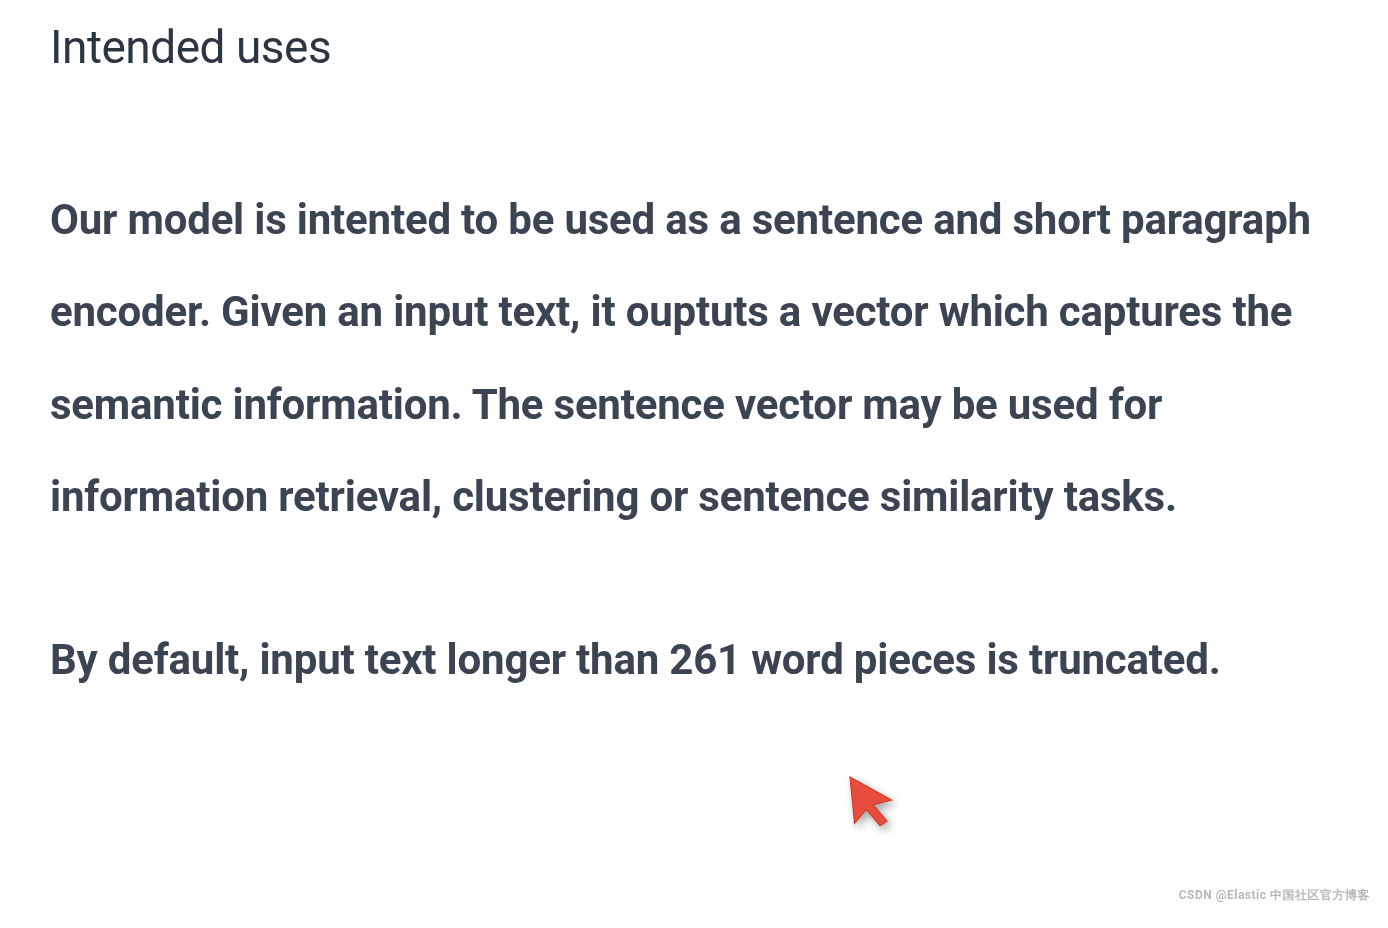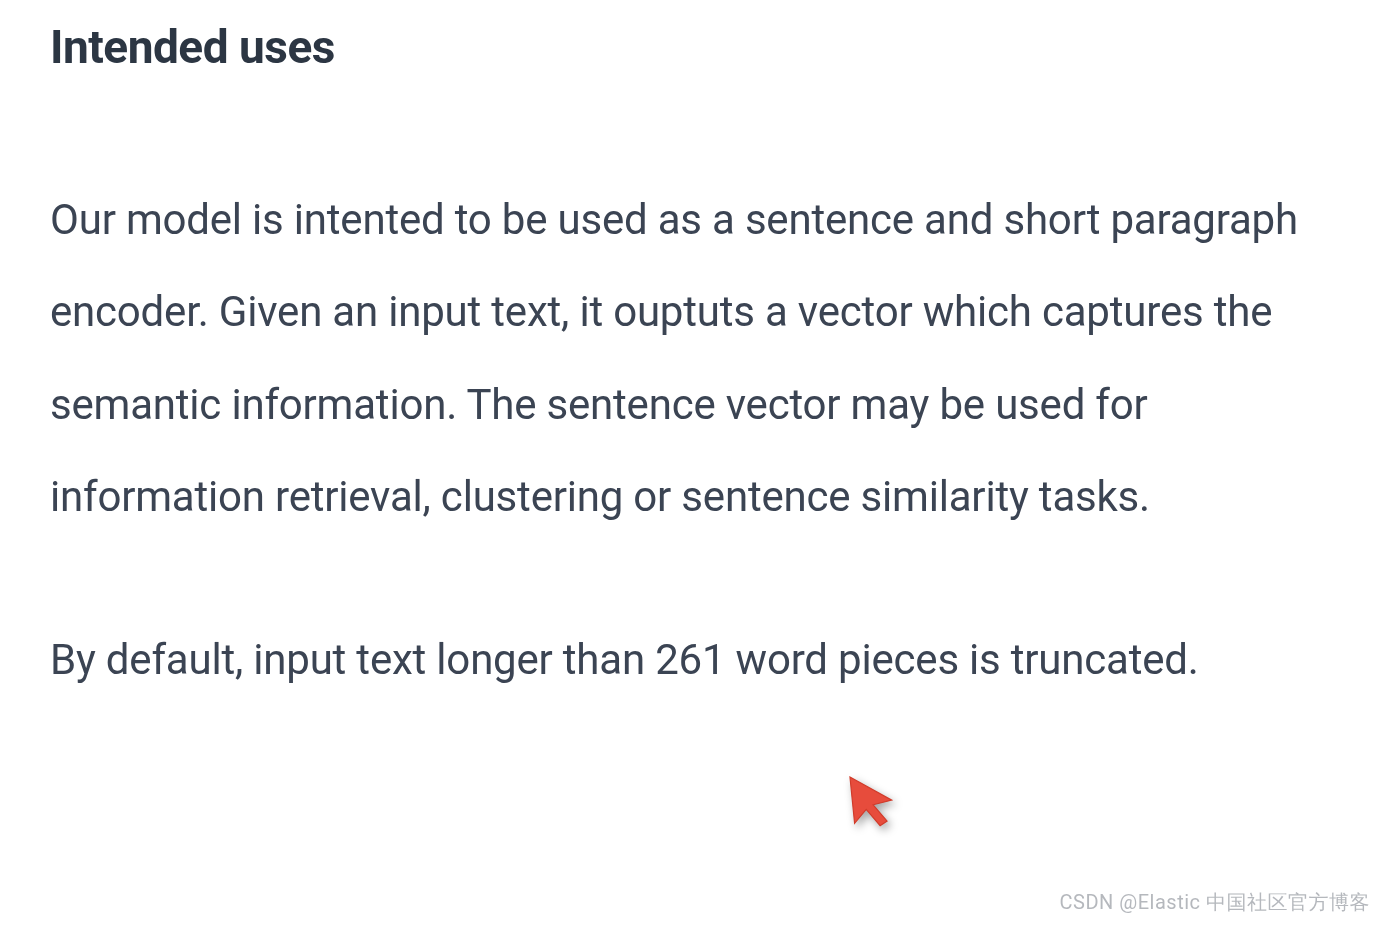--- a/index.html
+++ b/index.html
@@ -11,48 +11,48 @@
       font-family: -apple-system, BlinkMacSystemFont, "Segoe UI", Roboto, "Helvetica Neue", Arial, sans-serif;
       background: #ffffff;
       width: 1388px;
       height: 928px;
       padding: 20px 50px;
       position: relative;
       color: #3b4453;
     }
     .heading {
       font-size: 46px;
-      font-weight: 700;
+      font-weight: 400;
       color: #2c3643;
       margin-bottom: 100px;
       letter-spacing: -0.5px;
     }
     .paragraph {
       font-size: 42px;
-      font-weight: 400;
+      font-weight: 700;
       color: #3b4453;
       line-height: 2.2;
       margin-bottom: 70px;
       letter-spacing: -0.2px;
     }
     .cursor-arrow {
       position: absolute;
       left: 843px;
       top: 770px;
       width: 58px;
       height: 58px;
       filter: drop-shadow(3px 4px 4px rgba(0,0,0,0.35));
     }
     .watermark {
       position: absolute;
       right: 18px;
-      bottom: 12px;
-      font-size: 20px;
+      bottom: 24px;
+      font-size: 12px;
       color: rgba(120, 125, 135, 0.55);
-      font-weight: 400;
+      font-weight: 700;
       letter-spacing: 0.5px;
     }
   </style>
 </head>
 <body>
 
 <h2 class="heading">Intended uses</h2>
 
 <p class="paragraph">Our model is intented to be used as a sentence and short paragraph encoder. Given an input text, it ouptuts a vector which captures the semantic information. The sentence vector may be used for information retrieval, clustering or sentence similarity tasks.</p>
 

